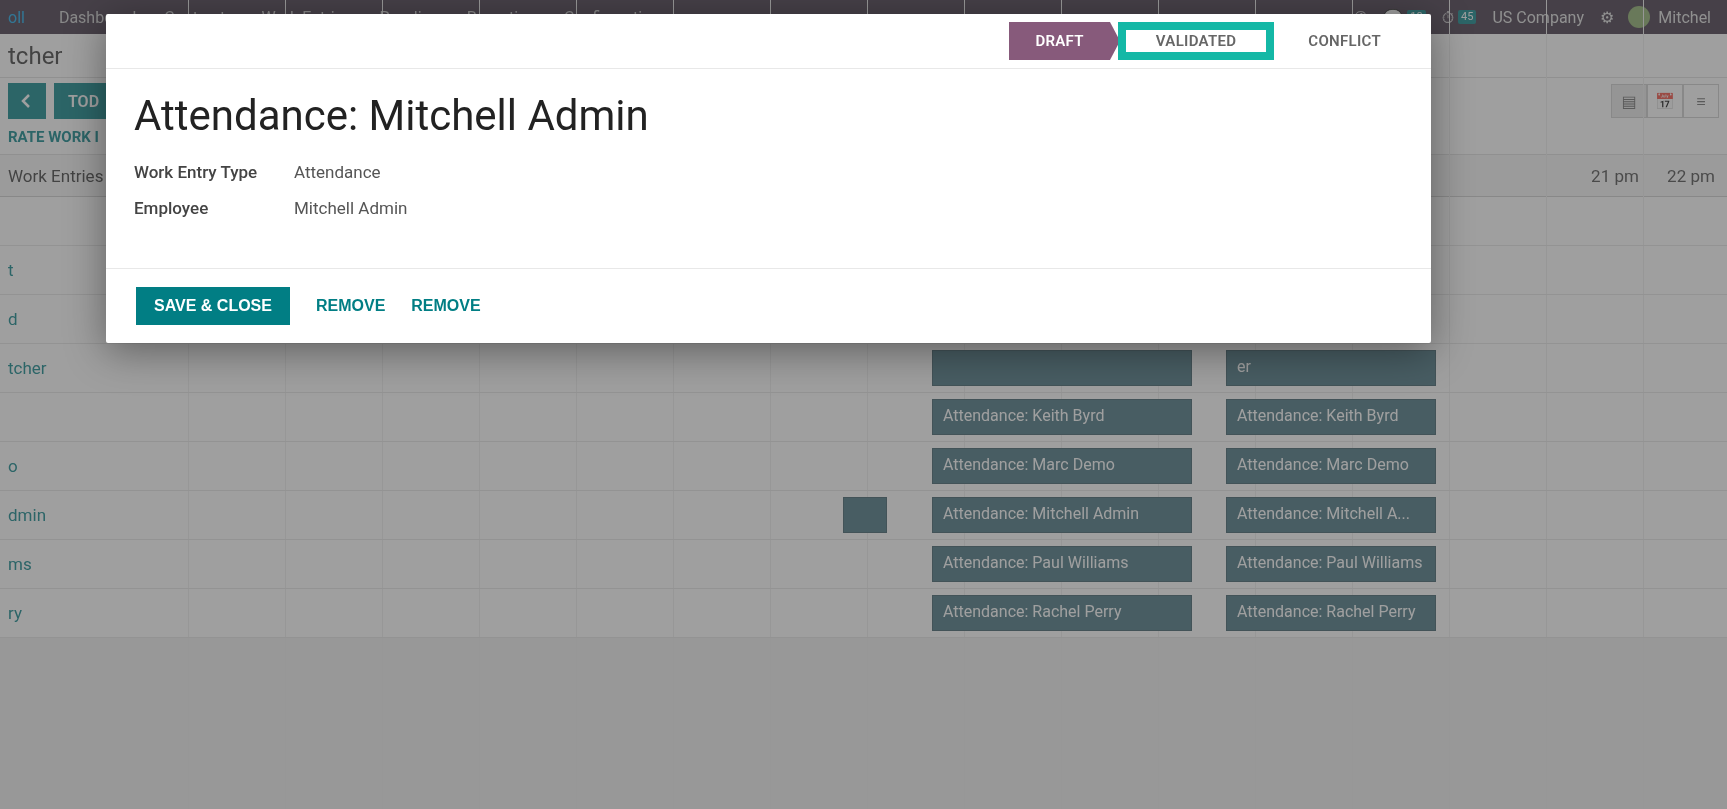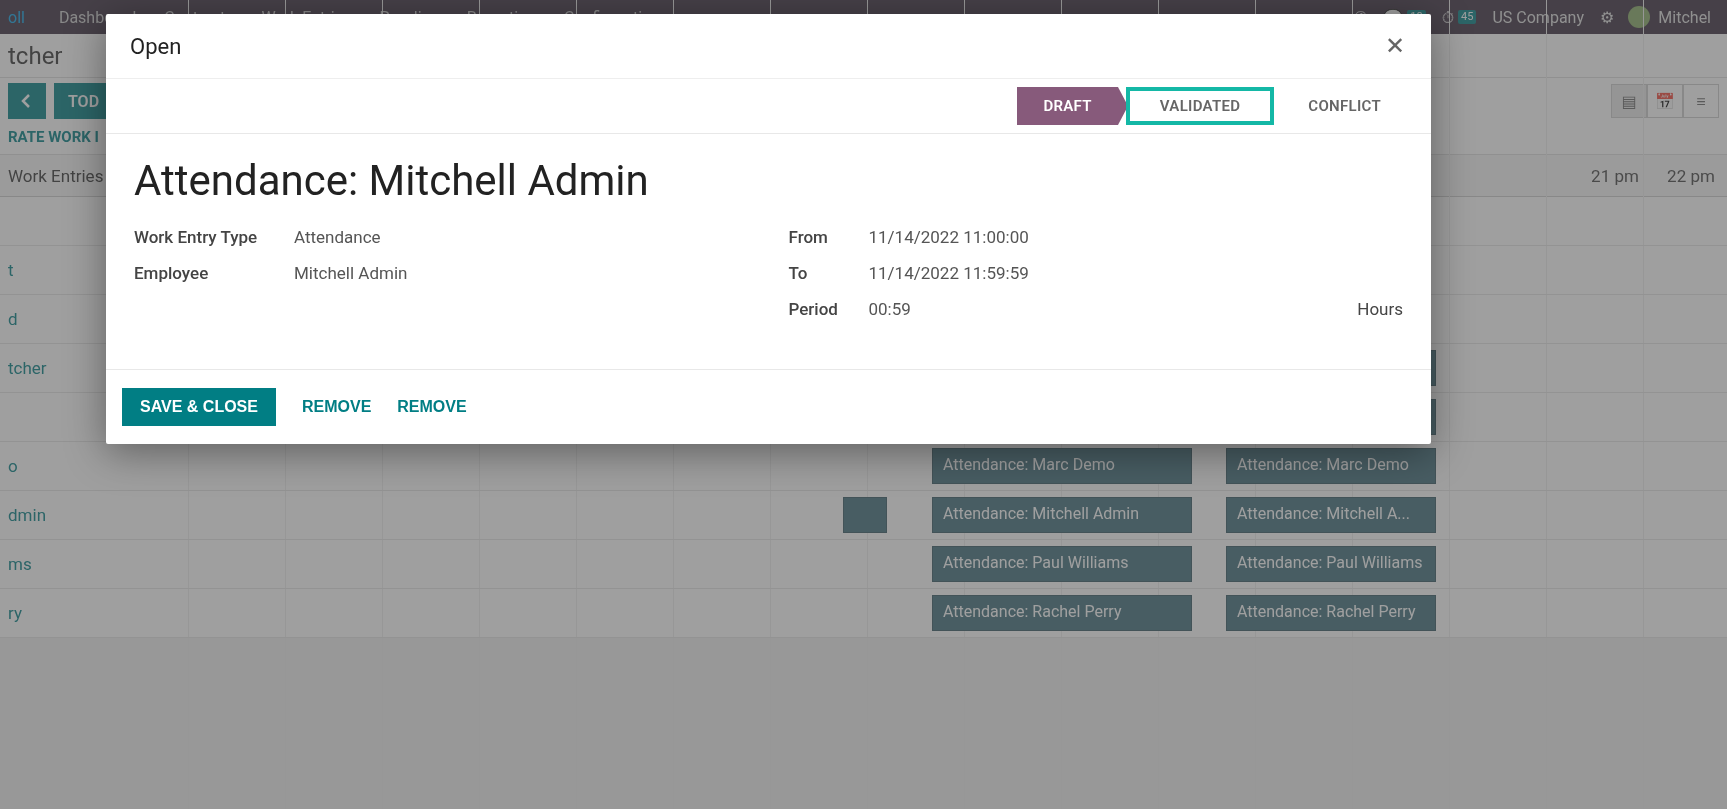--- a/index.html
+++ b/index.html
@@ -114,33 +114,33 @@
     height:38px; display:flex; align-items:center; padding:0 26px; font-size:15px; font-weight:600;
     color:#777; background:#fff; border:none; position:relative;
     letter-spacing:0.3px;
   }
   .status-pill.draft { background:#875A7B; color:#fff;}
   .status-pill.draft::after {
     content:""; position:absolute; right:-10px; top:0; bottom:0;
     width:0; height:0; border-top:19px solid transparent; border-bottom:19px solid transparent;
     border-left:10px solid #875A7B;
   }
-  .status-pill.validated { border:4px solid #14b8a6; padding:0 30px; color:#666; }
+  .status-pill.validated { border:8px solid #14b8a6; padding:0 30px; color:#666; }
   .status-pill.conflict { color:#666; }
   .modal-body { padding:22px 28px 34px; }
   .entry-title { font-size:42px; font-weight:400; color:#222; margin-bottom:22px;}
   .field-grid { display:flex; gap:40px;}
   .field-col { flex:1;}
   .field-row { display:flex; align-items:center; margin-bottom:16px; font-size:17px; color:#333;}
   .field-row .flabel { width:160px; color:#444; font-weight:500;}
   .field-row .fval { color:#555;}
   .hours-row { justify-content:space-between;}
   .hours-row .hours-label { color:#444;}
   .modal-foot {
-    border-top:1px solid #e8e8e8; padding:18px 16px; display:flex; gap:26px; align-items:center;
+    border-top:1px solid #e8e8e8; padding:18px 30px; display:flex; gap:26px; align-items:center;
   }
   .btn-save { background:#017e84; color:#fff; font-weight:700; font-size:16px; padding:10px 18px; border:none; cursor:pointer;}
   .btn-text { color:#017e84; font-weight:700; font-size:16px; background:none; border:none; cursor:pointer;}
   svg { display:block;}
 </style>
 </head>
 <body>
 
 <div class="topnav">
   <span class="brand">oll</span>
@@ -244,59 +244,38 @@
       <div class="row-cells">
         <div class="entry-block" style="left: 744px; width: 260px;">Attendance: Rachel Perry</div>
         <div class="entry-block" style="left: 1038px; width: 210px;">Attendance: Rachel Perry</div>
       </div>
     </div>
   </div>
 
 <div class="dimmer"></div>
 
 <div class="modal">
-  <div class="modal-head">
-    <span class="title">Open</span>
-    <span class="close">✕</span>
-  </div>
   <div class="status-row">
     <div class="status-pill draft">DRAFT</div>
     <div class="status-pill validated">VALIDATED</div>
     <div class="status-pill conflict">CONFLICT</div>
   </div>
   <div class="modal-body">
     <div class="entry-title">Attendance: Mitchell Admin</div>
     <div class="field-grid">
       <div class="field-col">
         <div class="field-row">
           <span class="flabel">Work Entry Type</span>
           <span class="fval">Attendance</span>
         </div>
         <div class="field-row">
           <span class="flabel">Employee</span>
           <span class="fval">Mitchell Admin</span>
         </div>
       </div>
-      <div class="field-col">
-        <div class="field-row">
-          <span class="flabel" style="width:80px">From</span>
-          <span class="fval">11/14/2022 11:00:00</span>
-        </div>
-        <div class="field-row">
-          <span class="flabel" style="width:80px">To</span>
-          <span class="fval">11/14/2022 11:59:59</span>
-        </div>
-        <div class="field-row hours-row">
-          <div style="display:flex">
-            <span class="flabel" style="width:80px">Period</span>
-            <span class="fval">00:59</span>
-          </div>
-          <span class="hours-label">Hours</span>
-        </div>
-      </div>
     </div>
   </div>
   <div class="modal-foot">
     <button class="btn-save">SAVE &amp; CLOSE</button>
     <button class="btn-text">REMOVE</button>
     <button class="btn-text">REMOVE</button>
   </div>
 </div>
 
 </body></html>

